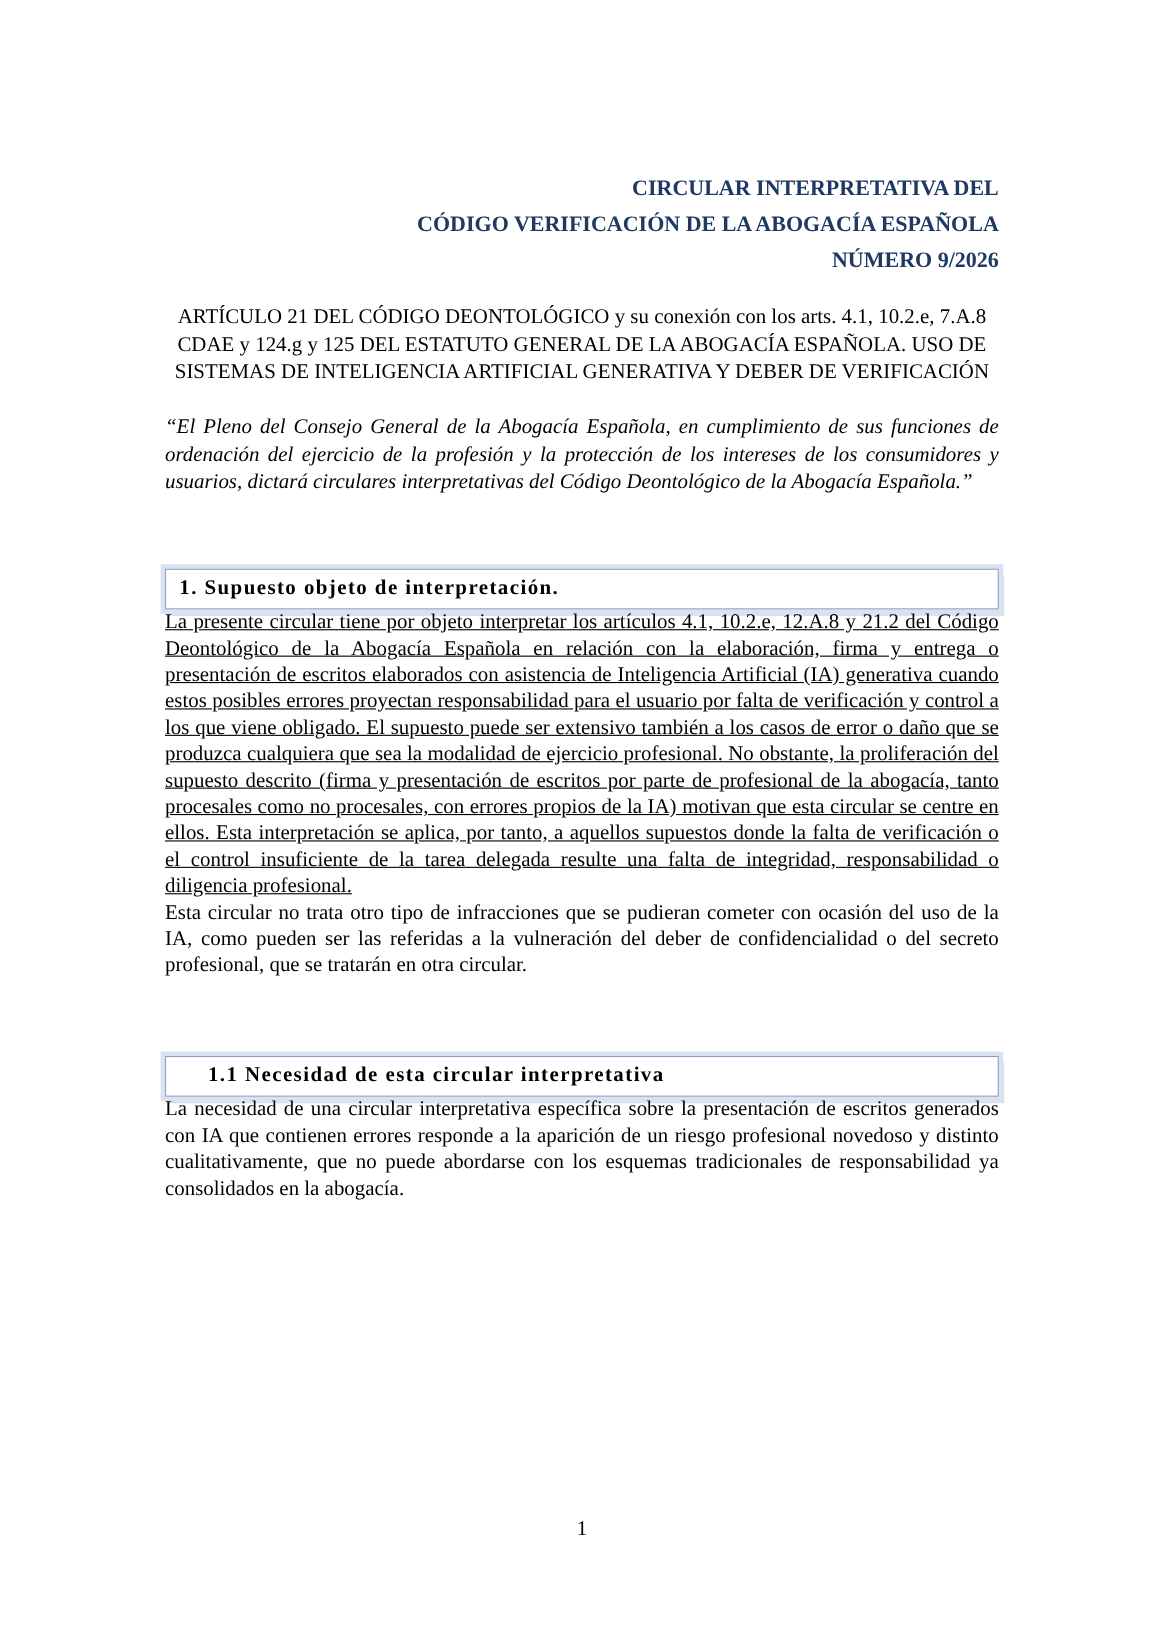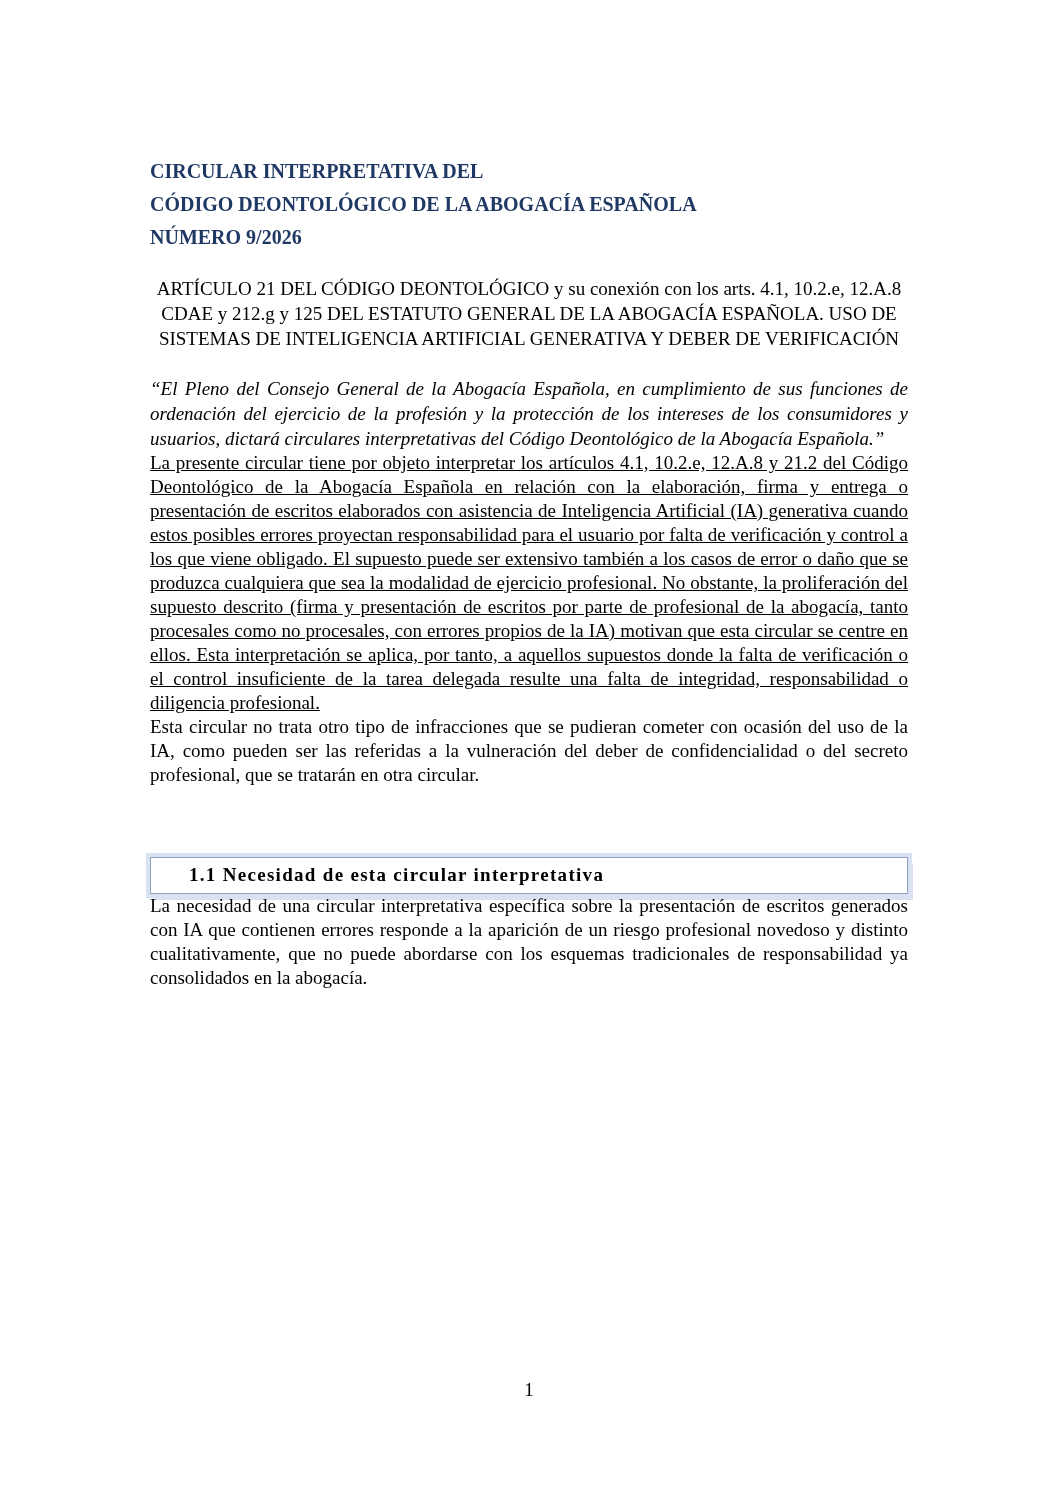--- a/index.html
+++ b/index.html
@@ -9,21 +9,21 @@
     height: 1497px;
     background: #ffffff;
     box-sizing: border-box;
     padding: 155px 150px 0 150px;
     font-family: "Liberation Serif", "DejaVu Serif", serif;
     font-size: 19px;
     line-height: 24px;
     color: #000000;
     overflow: hidden;
   }
-  .doc-title { text-align: left; margin: 0 0 0 0; }
+  .doc-title { text-align: right; margin: 0 0 0 0; }
   .title-line {
     color: var(--title-color, #1f3864);
     font-weight: bold;
     font-size: 20px;
     line-height: 33px;
   }
   .subtitle {
     margin: 22px 0 0 0;
     text-align: center;
     line-height: 25px;
@@ -69,30 +69,33 @@
     line-height: 24px;
   }
 </style>
 </head>
 <body>
 
 <div class="page">
 
   <header class="doc-title">
     <div class="title-line">CIRCULAR INTERPRETATIVA DEL</div>
-    <div class="title-line">CÓDIGO DEONTOLÓGICO DE LA ABOGACÍA ESPAÑOLA</div>
+    <div class="title-line">CÓDIGO VERIFICACIÓN DE LA ABOGACÍA ESPAÑOLA</div>
     <div class="title-line">NÚMERO 9/2026</div>
   </header>
 
-  <p class="subtitle">ARTÍCULO 21 DEL CÓDIGO DEONTOLÓGICO y su conexión con los arts. 4.1, 10.2.e, 12.A.8 CDAE y 212.g y 125 DEL ESTATUTO GENERAL DE LA ABOGACÍA ESPAÑOLA. USO DE SISTEMAS DE INTELIGENCIA ARTIFICIAL GENERATIVA Y DEBER DE VERIFICACIÓN</p>
+  <p class="subtitle">ARTÍCULO 21 DEL CÓDIGO DEONTOLÓGICO y su conexión con los arts. 4.1, 10.2.e, 7.A.8 CDAE y 124.g y 125 DEL ESTATUTO GENERAL DE LA ABOGACÍA ESPAÑOLA. USO DE SISTEMAS DE INTELIGENCIA ARTIFICIAL GENERATIVA Y DEBER DE VERIFICACIÓN</p>
 
 
   <p class="quote">“El Pleno del Consejo General de la Abogacía Española, en cumplimiento de sus funciones de ordenación del ejercicio de la profesión y la protección de los intereses de los consumidores y usuarios, dictará circulares interpretativas del Código Deontológico de la Abogacía Española.”</p>
 
 
+  <div class="section-box">
+    <h2>1. Supuesto objeto de interpretación.</h2>
+  </div>
 
   <p class="body-par par-after-box">La presente circular tiene por objeto interpretar los artículos 4.1, 10.2.e, 12.A.8 y 21.2 del Código Deontológico de la Abogacía Española en relación con la elaboración, firma y entrega o presentación de escritos elaborados con asistencia de Inteligencia Artificial (IA) generativa cuando estos posibles errores proyectan responsabilidad para el usuario por falta de verificación y control a los que viene obligado. El supuesto puede ser extensivo también a los casos de error o daño que se produzca cualquiera que sea la modalidad de ejercicio profesional. No obstante, la proliferación del supuesto descrito (firma y presentación de escritos por parte de profesional de la abogacía, tanto procesales como no procesales, con errores propios de la IA) motivan que esta circular se centre en ellos. Esta interpretación se aplica, por tanto, a aquellos supuestos donde la falta de verificación o el control insuficiente de la tarea delegada resulte una falta de integridad, responsabilidad o diligencia profesional.</p>
 
   <p class="body-par par-follow">Esta circular no trata otro tipo de infracciones que se pudieran cometer con ocasión del uso de la IA, como pueden ser las referidas a la vulneración del deber de confidencialidad o del secreto profesional, que se tratarán en otra circular.</p>
 
   <div class="section-box second">
     <h2>1.1 Necesidad de esta circular interpretativa</h2>
   </div>
 
   <p class="body-par par-final">La necesidad de una circular interpretativa específica sobre la presentación de escritos generados con IA que contienen errores responde a la aparición de un riesgo profesional novedoso y distinto cualitativamente, que no puede abordarse con los esquemas tradicionales de responsabilidad ya consolidados en la abogacía.</p>

